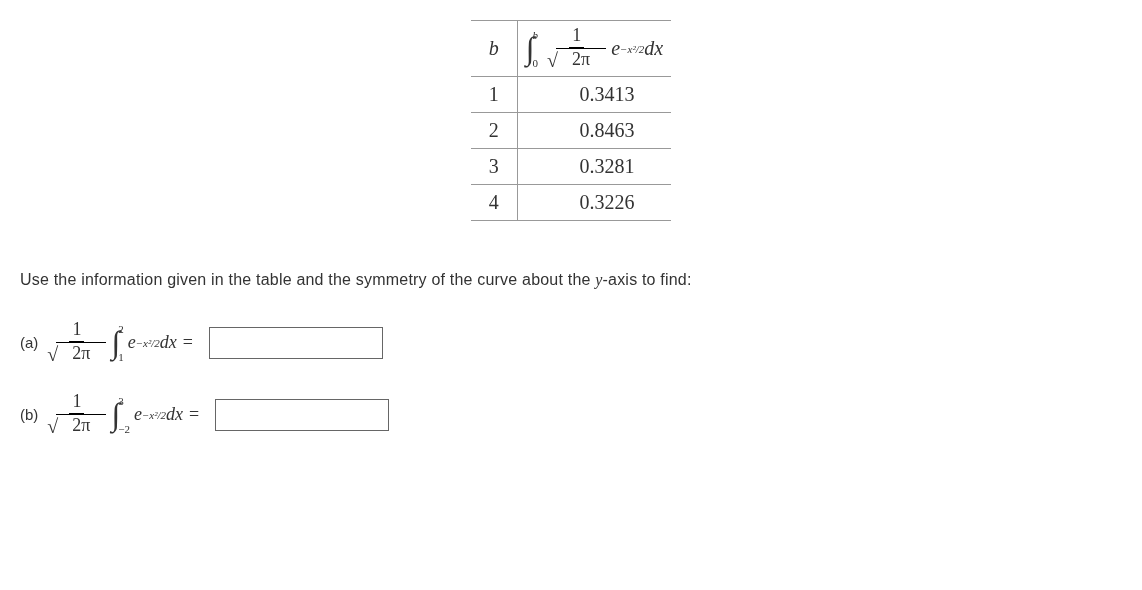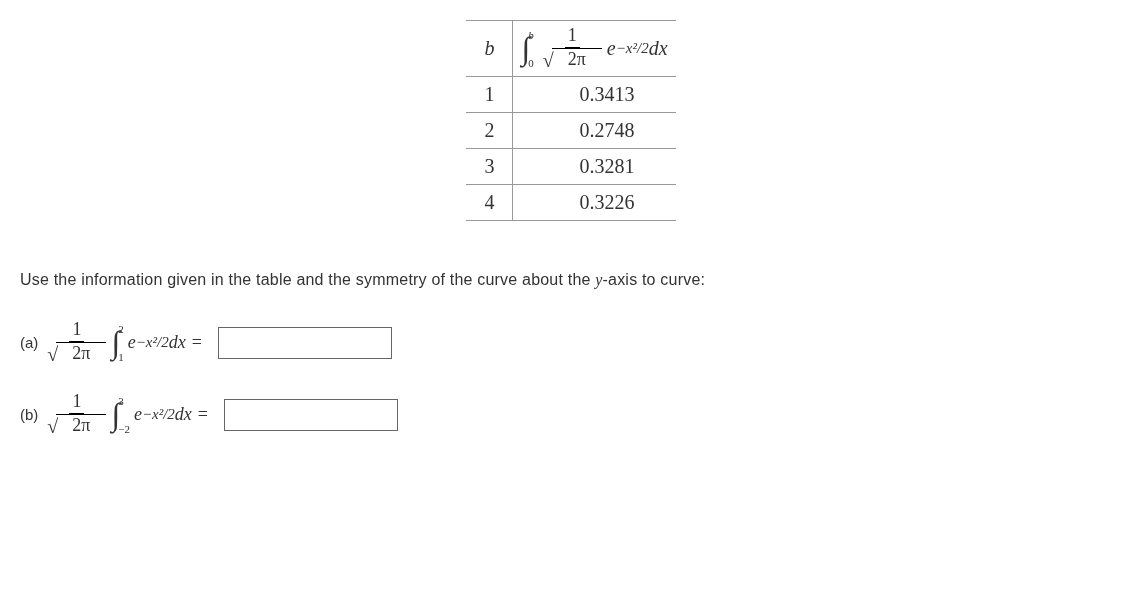--- a/index.html
+++ b/index.html
@@ -137,21 +137,21 @@
       font-size: 20px;
     }
     
     .sqrt-content {
       border-top: 1px solid #000;
       padding: 0 16px;
       margin-left: -2px;
     }
     
     .sup {
-      font-size: 15px;
+      font-size: 11px;
       vertical-align: super;
     }
     
     .answer-input {
       border: 1px solid #666;
       height: 26px;
       width: 160px;
       padding: 2px 6px;
       font-size: 14px;
       margin-left: 10px;
@@ -208,36 +208,36 @@
           <span class="italic-math">dx</span>
         </span>
       </td>
     </tr>
     <tr>
       <td>1</td>
       <td>0.3413</td>
     </tr>
     <tr>
       <td>2</td>
-      <td>0.2748</td>
+      <td>0.8463</td>
     </tr>
     <tr>
       <td>3</td>
       <td>0.3281</td>
     </tr>
     <tr>
       <td>4</td>
       <td>0.3226</td>
     </tr>
   </tbody>
     </table>
 </div>
 
 <div class="instruction">
-  <span>Use the information given in the table and the symmetry of the curve about the </span><span class="italic">y</span><span>-axis to curve:</span>
+  <span>Use the information given in the table and the symmetry of the curve about the </span><span class="italic">y</span><span>-axis to find:</span>
 </div>
 
 <div class="question-row">
   <span class="question-label">(a)</span>
   <span class="formula-inline">
     <span class="fraction">
       <span class="num">1</span>
       <span class="den">
         <span class="sqrt">
           <span class="sqrt-symbol">√</span>

